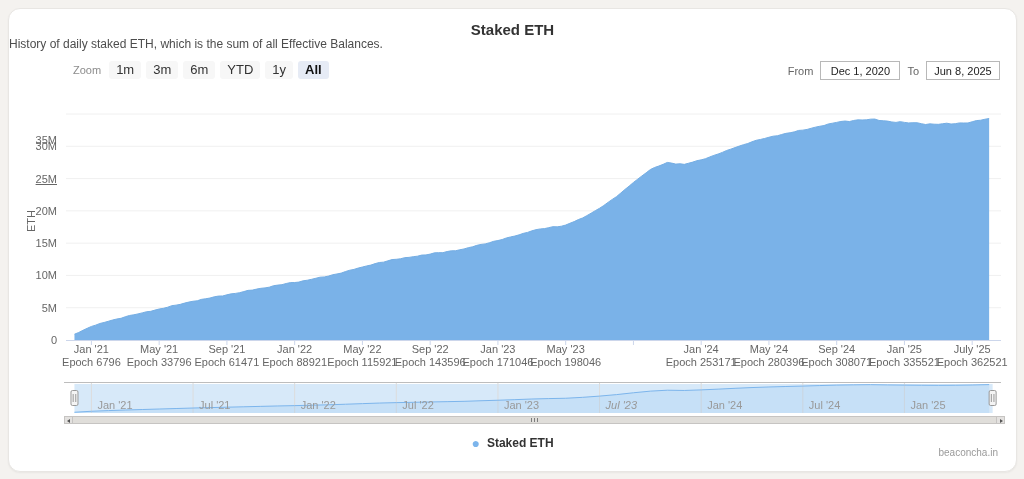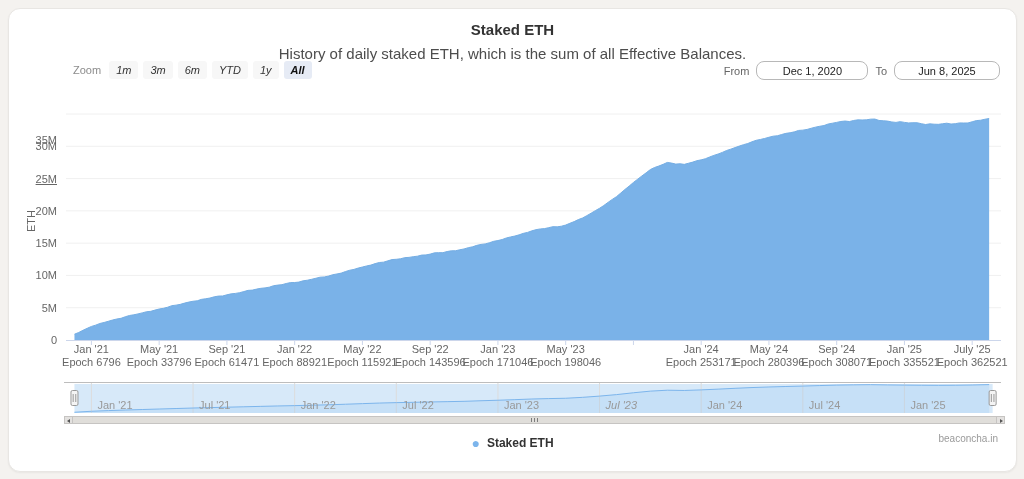--- a/index.html
+++ b/index.html
@@ -10,43 +10,43 @@
     -webkit-font-smoothing:antialiased;
   }
   .card{
     position:absolute;left:8px;top:8px;width:1007px;height:462px;
     background:#ffffff;border:1px solid #e8e6e3;border-radius:12px;
     box-shadow:0 1px 2px rgba(0,0,0,.05);
     overflow:hidden;
   }
   .abs{position:absolute;}
   .chart-title{top:12px;left:0;width:100%;text-align:center;font-size:15px;font-weight:600;color:#333;}
-  .chart-subtitle{top:36px;left:0;width:100%;text-align:center;font-size:15px;color:#4d4d4d;}
+  .chart-subtitle{top:28px;left:0;width:100%;font-size:12px;color:#4d4d4d;}
   .rs-left{top:52px;left:64px;display:flex;align-items:center;gap:5px;}
   .rs-right{top:52px;right:16px;display:flex;align-items:center;gap:7px;}
   .zoom-label{font-size:11px;color:#8c8c8c;margin-right:3px;}
   .zbtn{
-    font-size:11px;color:#333;background:#f7f7f7;border:0;border-radius:3px;
-    padding:3px 7px;line-height:12px;cursor:pointer;font-family:inherit;font-style:italic;
+    font-size:13px;color:#333;background:#f7f7f7;border:0;border-radius:3px;
+    padding:3px 7px;line-height:12px;cursor:pointer;font-family:inherit;
   }
   .zbtn.selected{background:#e6ebf5;font-weight:700;color:#111;}
   .range-lbl{font-size:11px;color:#666;}
   .datebox{
-    border:1px solid #b8b8b8;border-radius:8px;background:#fff;
-    font-size:11px;color:#222;text-align:center;padding:2px 16px;height:13px;
+    border:1px solid #b8b8b8;border-radius:0;background:#fff;
+    font-size:11px;color:#222;text-align:center;padding:2px 0;height:13px;
     font-family:inherit;
   }
   .ylab{position:absolute;width:40px;text-align:right;font-size:11px;color:#666;}
   .eth-axis-title{position:absolute;left:2px;top:206px;width:40px;text-align:center;font-size:11px;color:#666;transform:rotate(-90deg);}
   .xtick{position:absolute;width:92px;text-align:center;font-size:11px;color:#666;line-height:13px;top:334px;}
   .navlab{position:absolute;top:390px;font-size:11px;color:#999;white-space:nowrap;}
   .legend-row{top:427px;left:0;width:100%;display:flex;justify-content:center;align-items:center;gap:7px;cursor:pointer;}
   .legend-marker{font-size:14px;line-height:14px;}
   .legend-label{font-size:12px;font-weight:600;color:#333;}
-  .attribution{top:424px;right:18px;font-size:10px;color:#9a9a9a;}
+  .attribution{top:438px;right:18px;font-size:10px;color:#9a9a9a;}
   .sb-track{position:absolute;left:55px;top:407px;width:941px;height:8px;background:#edebe9;border:1px solid #c6c4c2;box-sizing:border-box;}
   .sb-btn{position:absolute;top:407px;width:9px;height:8px;background:#e3e1df;border:1px solid #c6c4c2;box-sizing:border-box;cursor:pointer;}
   .sb-btn.left{left:55px;}
   .sb-btn.right{left:987px;}
   .sb-arrow{position:absolute;top:1.5px;width:0;height:0;border-top:2.5px solid transparent;border-bottom:2.5px solid transparent;}
   .sb-btn.left .sb-arrow{left:1.5px;border-right:3.5px solid #555;}
   .sb-btn.right .sb-arrow{left:2.5px;border-left:3.5px solid #555;}
   .sb-thumb{position:absolute;left:64px;top:408px;width:923px;height:6px;background:#e0deda;cursor:grab;}
   .sb-grip{position:absolute;top:1px;width:1px;height:4px;background:#7d7d7d;}
 </style>

